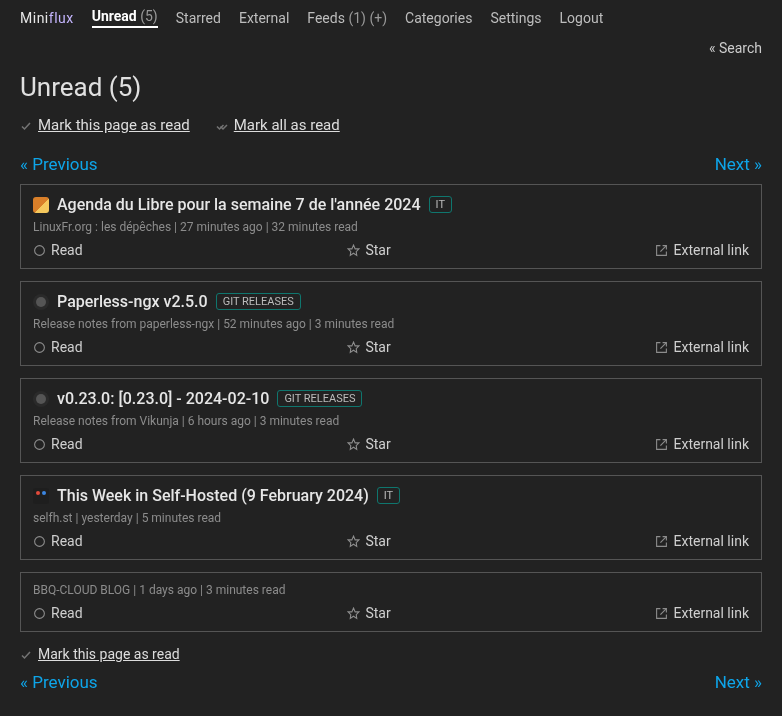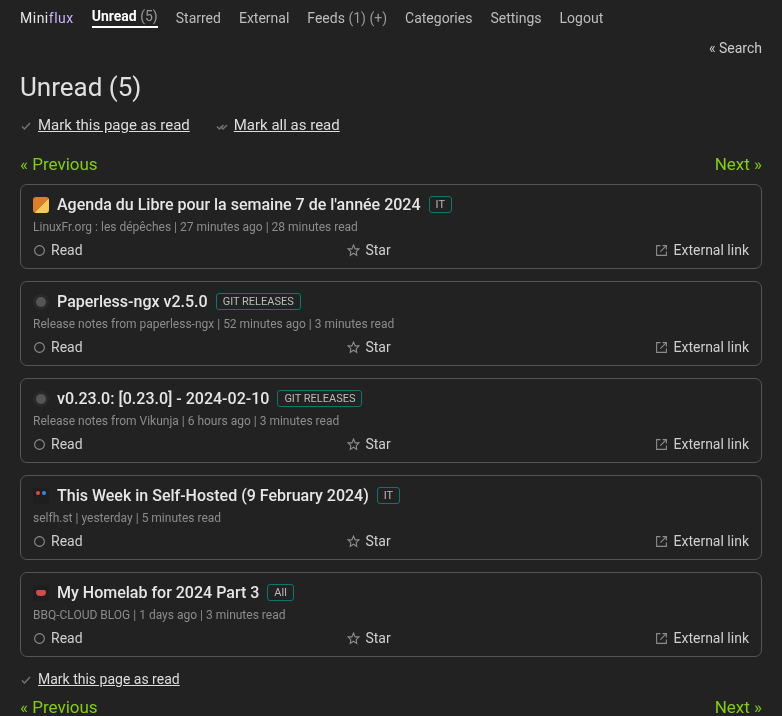--- a/index.html
+++ b/index.html
@@ -62,25 +62,25 @@
   }
   .chk-icon svg, .ic svg { width:100%; height:100%; display:block; }
   .action-link { color:#ddd; text-decoration:underline; cursor:pointer; }
 
   .pager {
     display:flex;
     justify-content:space-between;
     font-size:17px;
     margin:10px 0;
   }
-  .pager .disabled { color:#84cc16;text-align:center; }
+  .pager .disabled { color:#0ea5e9;text-align:center; }
 
   .entry {
     border:1px solid #555;
-    border-radius:7px;
+    border-radius:0;
     padding:10px 12px;
     margin-bottom:12px;
   }
   .entry-title-row {
     display:flex;
     align-items:center;
     gap:8px;
     flex-wrap:wrap;
     margin-bottom:6px;
   }
@@ -176,21 +176,21 @@
     <span class="disabled">Next »</span>
   </div>
 
   <div id="entries">
       <div class="entry">
         <div class="entry-title-row">
           <span class="favicon fav-linuxfr"></span>
           <span class="entry-title">Agenda du Libre pour la semaine 7 de l'année 2024</span>
           <span class="cat-tag">IT</span>
         </div>
-        <div class="entry-meta"><span class="feed">LinuxFr.org : les dépêches</span> | <span>27 minutes ago</span> | <span>28 minutes read</span></div>
+        <div class="entry-meta"><span class="feed">LinuxFr.org : les dépêches</span> | <span>27 minutes ago</span> | <span>32 minutes read</span></div>
         <div class="entry-actions">
           <span class="act">
             <span class="ic">
               <svg viewBox="0 0 24 24" fill="none" stroke="#bbb" stroke-width="2">
                 <circle cx="12" cy="12" r="9"></circle>
               </svg>
             </span>
             <span>Read</span>
           </span>
           <span class="act">
@@ -315,25 +315,20 @@
                 <path d="M14 3h7v7"></path>
                 <path d="M10 14 21 3"></path>
                 <path d="M21 14v7H3V3h7"></path>
               </svg>
             </span>
             <span>External link</span>
           </span>
         </div>
       </div>
       <div class="entry">
-        <div class="entry-title-row">
-          <span class="favicon fav-bbq"></span>
-          <span class="entry-title">My Homelab for 2024 Part 3</span>
-          <span class="cat-tag">All</span>
-        </div>
         <div class="entry-meta"><span class="feed">BBQ-CLOUD BLOG</span> | <span>1 days ago</span> | <span>3 minutes read</span></div>
         <div class="entry-actions">
           <span class="act">
             <span class="ic">
               <svg viewBox="0 0 24 24" fill="none" stroke="#bbb" stroke-width="2">
                 <circle cx="12" cy="12" r="9"></circle>
               </svg>
             </span>
             <span>Read</span>
           </span>

